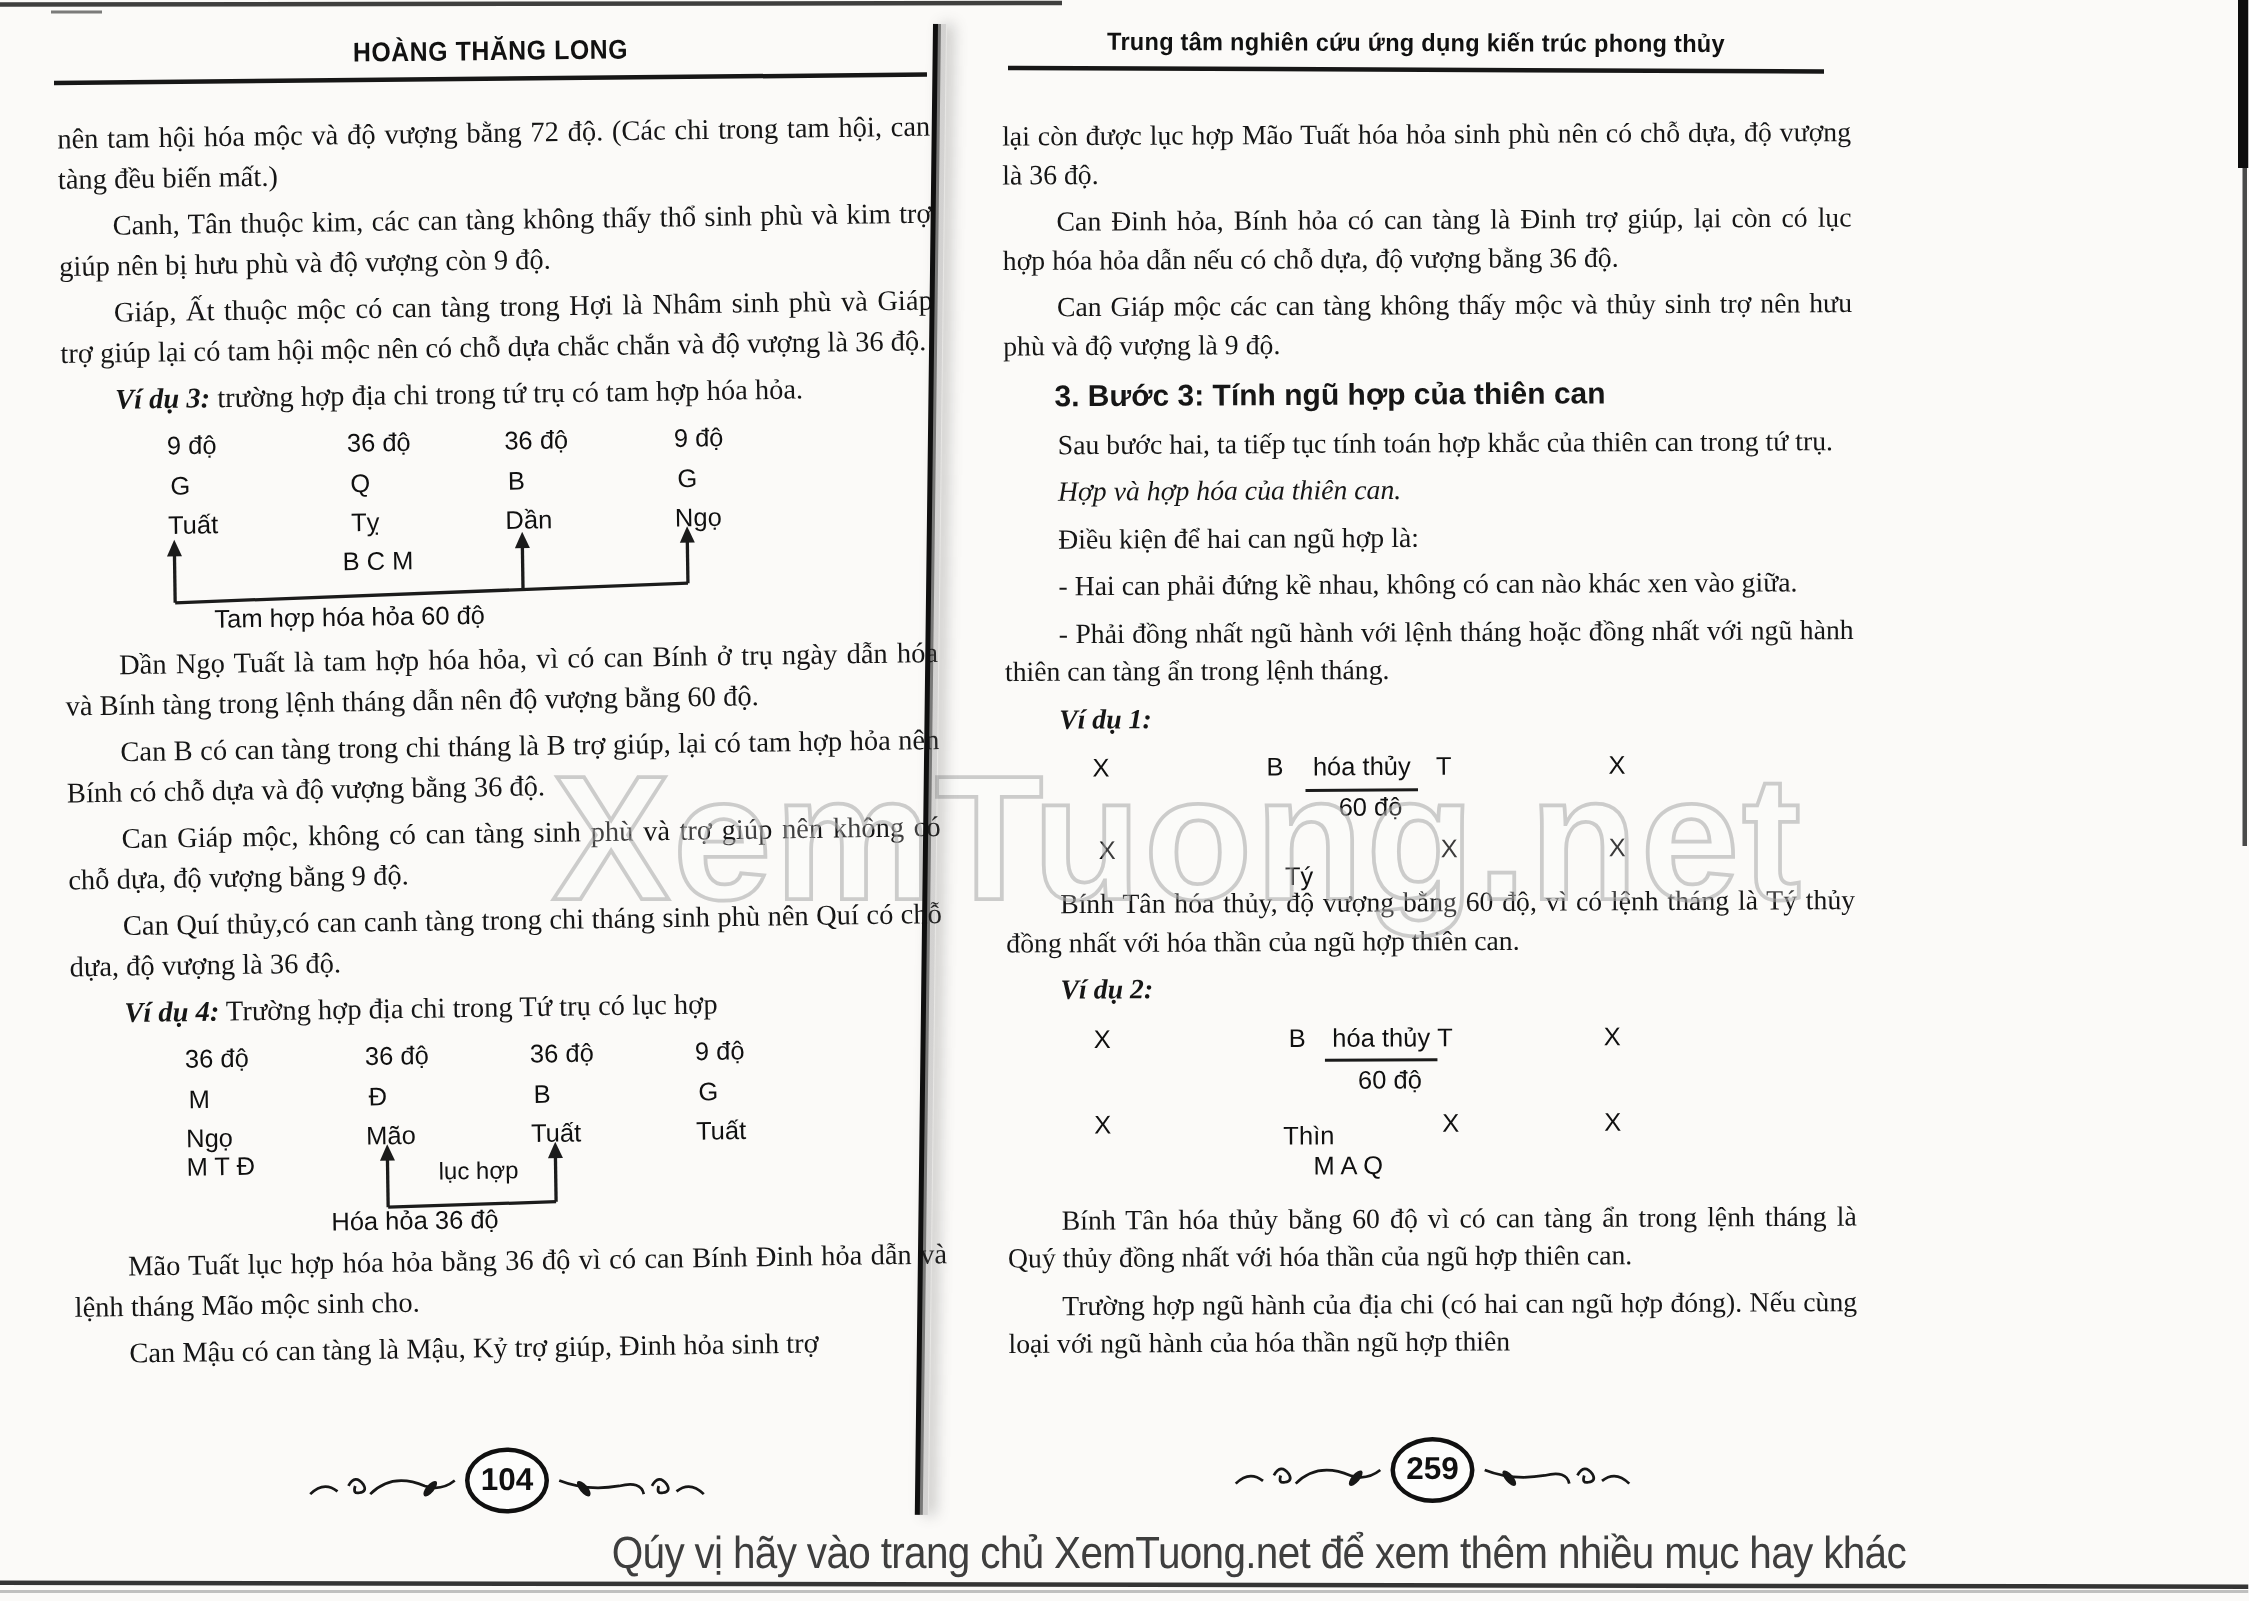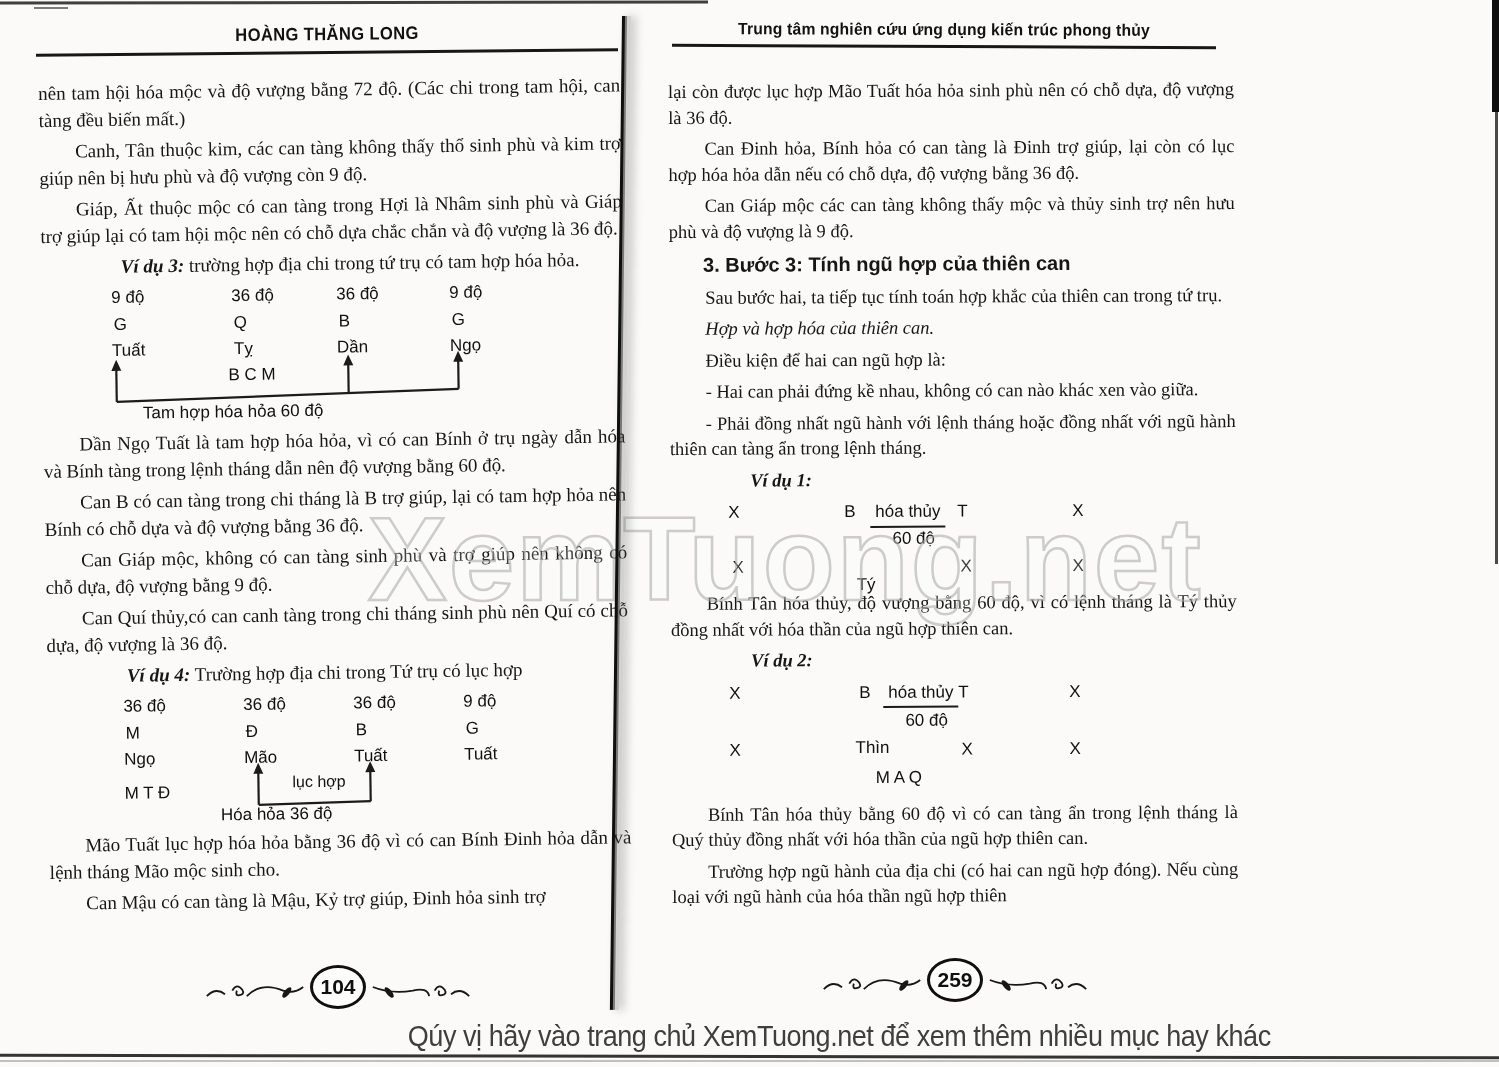--- a/index.html
+++ b/index.html
@@ -17,21 +17,21 @@
   .hl-right{left:672px;top:45px;width:544px;transform:rotate(0.25deg);}
   .top-line{left:0;top:1px;width:708px;height:3px;background:#1d1d1d;opacity:.85;transform:rotate(-0.08deg);}
 
   
   .p-col{position:absolute;text-align:justify;}
   .col-left{left:38px;top:80px;width:582px;font-size:19px;line-height:27px;transform:rotate(-0.85deg);transform-origin:0 0;}
   .col-right{left:668px;top:80px;width:566px;font-size:18.5px;line-height:25.5px;transform:rotate(-0.3deg);transform-origin:0 0;}
   .bp{margin:0 0 4px 0;}
   .col-right .bp{margin:0 0 6px 0;}
   .ind{text-indent:36px;}
-  .lead{font-weight:bold;font-style:italic;margin-left:44px;}
+  .lead{font-weight:bold;font-style:italic;}
   .it{font-style:italic;}
   .sec-head{font-family:"Liberation Sans","DejaVu Sans",sans-serif;font-weight:bold;font-size:20px;
             margin:8px 0 7px 0;padding-left:34px;text-align:left;}
 
   
   .diag{position:relative;font-family:"Liberation Sans","DejaVu Sans",sans-serif;
         font-size:17px;color:#101010;text-align:left;text-indent:0;}
   .diag span{position:absolute;white-space:nowrap;}
   .d-ex3{height:140px;margin:4px 0 6px 0;}
   .d-ex4{height:132px;margin:4px 0 6px 0;}
@@ -129,21 +129,21 @@
     <span style="left:306px;top:0">36 độ</span>
     <span style="left:416px;top:0">9 độ</span>
     <span style="left:78px;top:27px">M</span>
     <span style="left:198px;top:27px">Đ</span>
     <span style="left:308px;top:27px">B</span>
     <span style="left:418px;top:27px">G</span>
     <span style="left:76px;top:53px">Ngọ</span>
     <span style="left:196px;top:53px">Mão</span>
     <span style="left:306px;top:53px">Tuất</span>
     <span style="left:416px;top:53px">Tuất</span>
-    <span style="left:76px;top:87px">M T Đ</span>
+    <span style="left:76px;top:72px">M T Đ</span>
     <svg class="arrows" style="left:196px;top:72px" width="140" height="46" viewBox="0 0 140 46">
       <line x1="14" y1="42" x2="126" y2="40"></line>
       <line x1="14" y1="42" x2="14" y2="10"></line>
       <polygon points="14,0 9,11 19,11"></polygon>
       <line x1="126" y1="40" x2="126" y2="10"></line>
       <polygon points="126,0 121,11 131,11"></polygon>
     </svg>
     <span style="left:244px;top:78px;font-size:16px">lục hợp</span>
     <span style="left:172px;top:110px">Hóa hỏa 36 độ</span>
   </div>
@@ -181,21 +181,21 @@
   <p class="bp ind"><span class="lead">Ví dụ 2:</span></p>
 
   <div class="diag d-ex2">
     <span style="left:58px;top:0">X</span>
     <span style="left:188px;top:0">B</span>
     <span class="u-line" style="left:212px;top:0">hóa thủy</span>
     <span style="left:287px;top:0">T</span>
     <span style="left:398px;top:0">X</span>
     <span style="left:234px;top:28px">60 độ</span>
     <span style="left:58px;top:57px">X</span>
-    <span style="left:184px;top:55px">Thìn</span>
+    <span style="left:184px;top:65px">Thìn</span>
     <span style="left:290px;top:57px">X</span>
     <span style="left:398px;top:57px">X</span>
     <span style="left:204px;top:85px">M A Q</span>
   </div>
 
   <p class="bp ind"><span>Bính Tân hóa thủy bằng 60 độ vì có can tàng ẩn trong lệnh tháng là Quý thủy đồng nhất với hóa thần của ngũ hợp thiên can.</span></p>
   <p class="bp ind"><span>Trường hợp ngũ hành của địa chi (có hai can ngũ hợp đóng). Nếu cùng loại với ngũ hành của hóa thần ngũ hợp thiên</span></p>
 </div>
 
 <div class="pageno" style="left:205px;top:965px">

